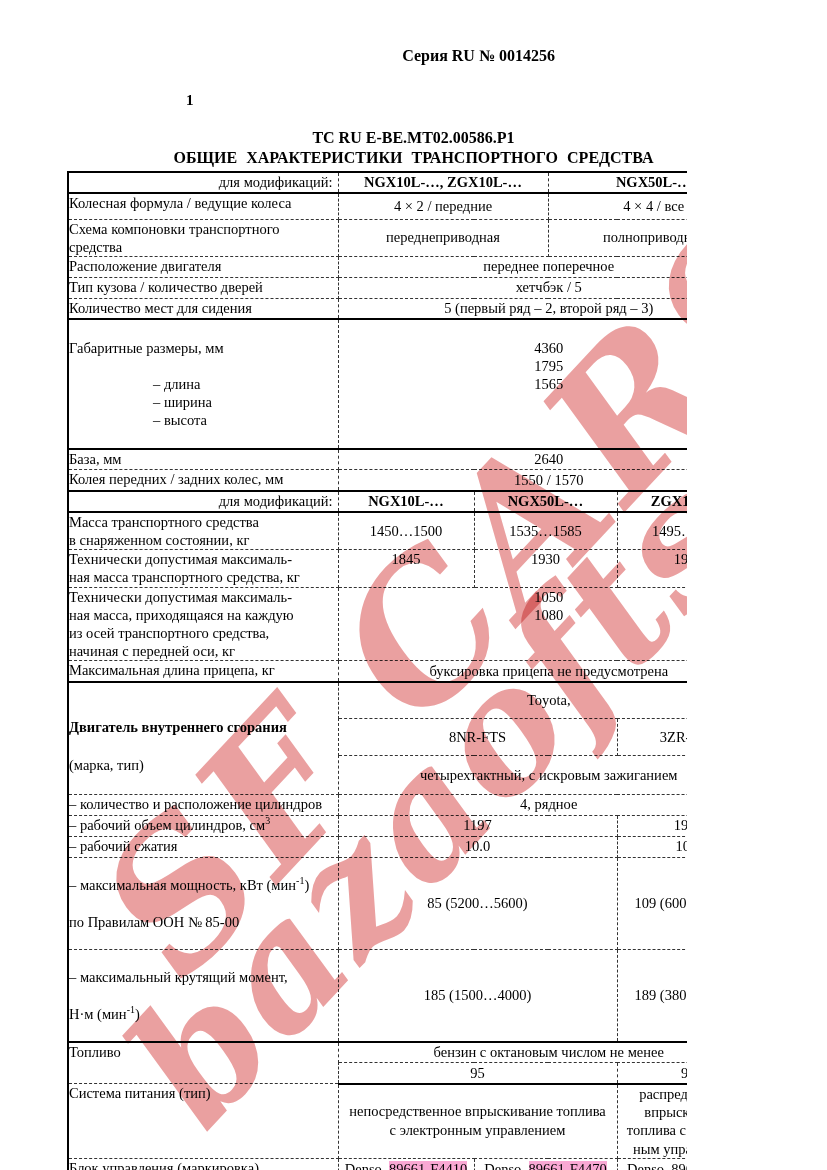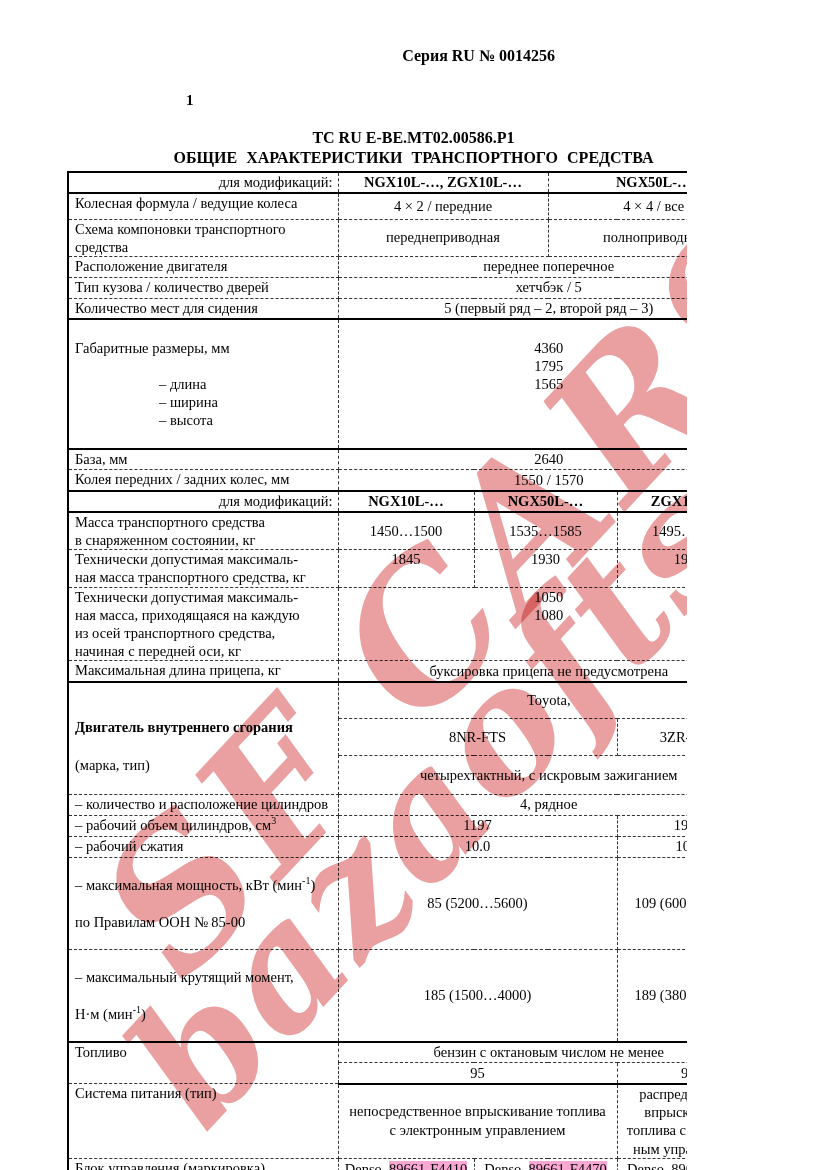--- a/index.html
+++ b/index.html
@@ -6,21 +6,21 @@
   .page{position:relative;width:687px;height:1170px;background:#ffffff;overflow:hidden;
         font-family:"Liberation Serif","DejaVu Serif",serif;color:#000;}
   .hdr-serial{position:absolute;top:47px;right:132px;font-weight:bold;font-size:16px;}
   .hdr-pn-left{position:absolute;top:92px;left:186px;font-weight:bold;font-size:15px;}
   .hdr-pn-right{position:absolute;top:90px;left:708px;font-weight:bold;font-size:15px;}
   .hdr-doc{position:absolute;top:118px;left:0;width:827px;text-align:center;font-weight:bold;font-size:16px;margin-top:11px;}
   .hdr-title{position:absolute;top:149px;left:0;width:827px;text-align:center;font-weight:bold;font-size:16px;word-spacing:5px;}
   table.spec{position:absolute;left:67px;top:171px;width:693px;border-collapse:collapse;
              table-layout:fixed;border:2px solid #000;font-size:14.5px;}
   td{border:1px dashed #333;padding:0 3px;vertical-align:middle;line-height:19px;overflow:hidden;}
-  td.lbl{text-align:left;vertical-align:top;padding-left:6px;white-space:pre-line;}
+  td.lbl{text-align:left;vertical-align:top;padding-left:0;white-space:pre-line;}
   td.val{text-align:center;white-space:pre-line;}
   td.right{text-align:right;padding-right:5px;}
   tr.sb > td{border-bottom:2px solid #000;}
   .b{font-weight:bold;margin-top:16px;}
   .lh18{line-height:18.2px;}
   .vtop{vertical-align:top;}
   sup{font-size:10px;line-height:0;}
   .dim-subs{margin-left:84px;white-space:pre-line;}
   .hl{background:#f9a8d4;}
   .wm{position:absolute;font-family:"DejaVu Serif",serif;font-weight:bold;font-style:italic;

